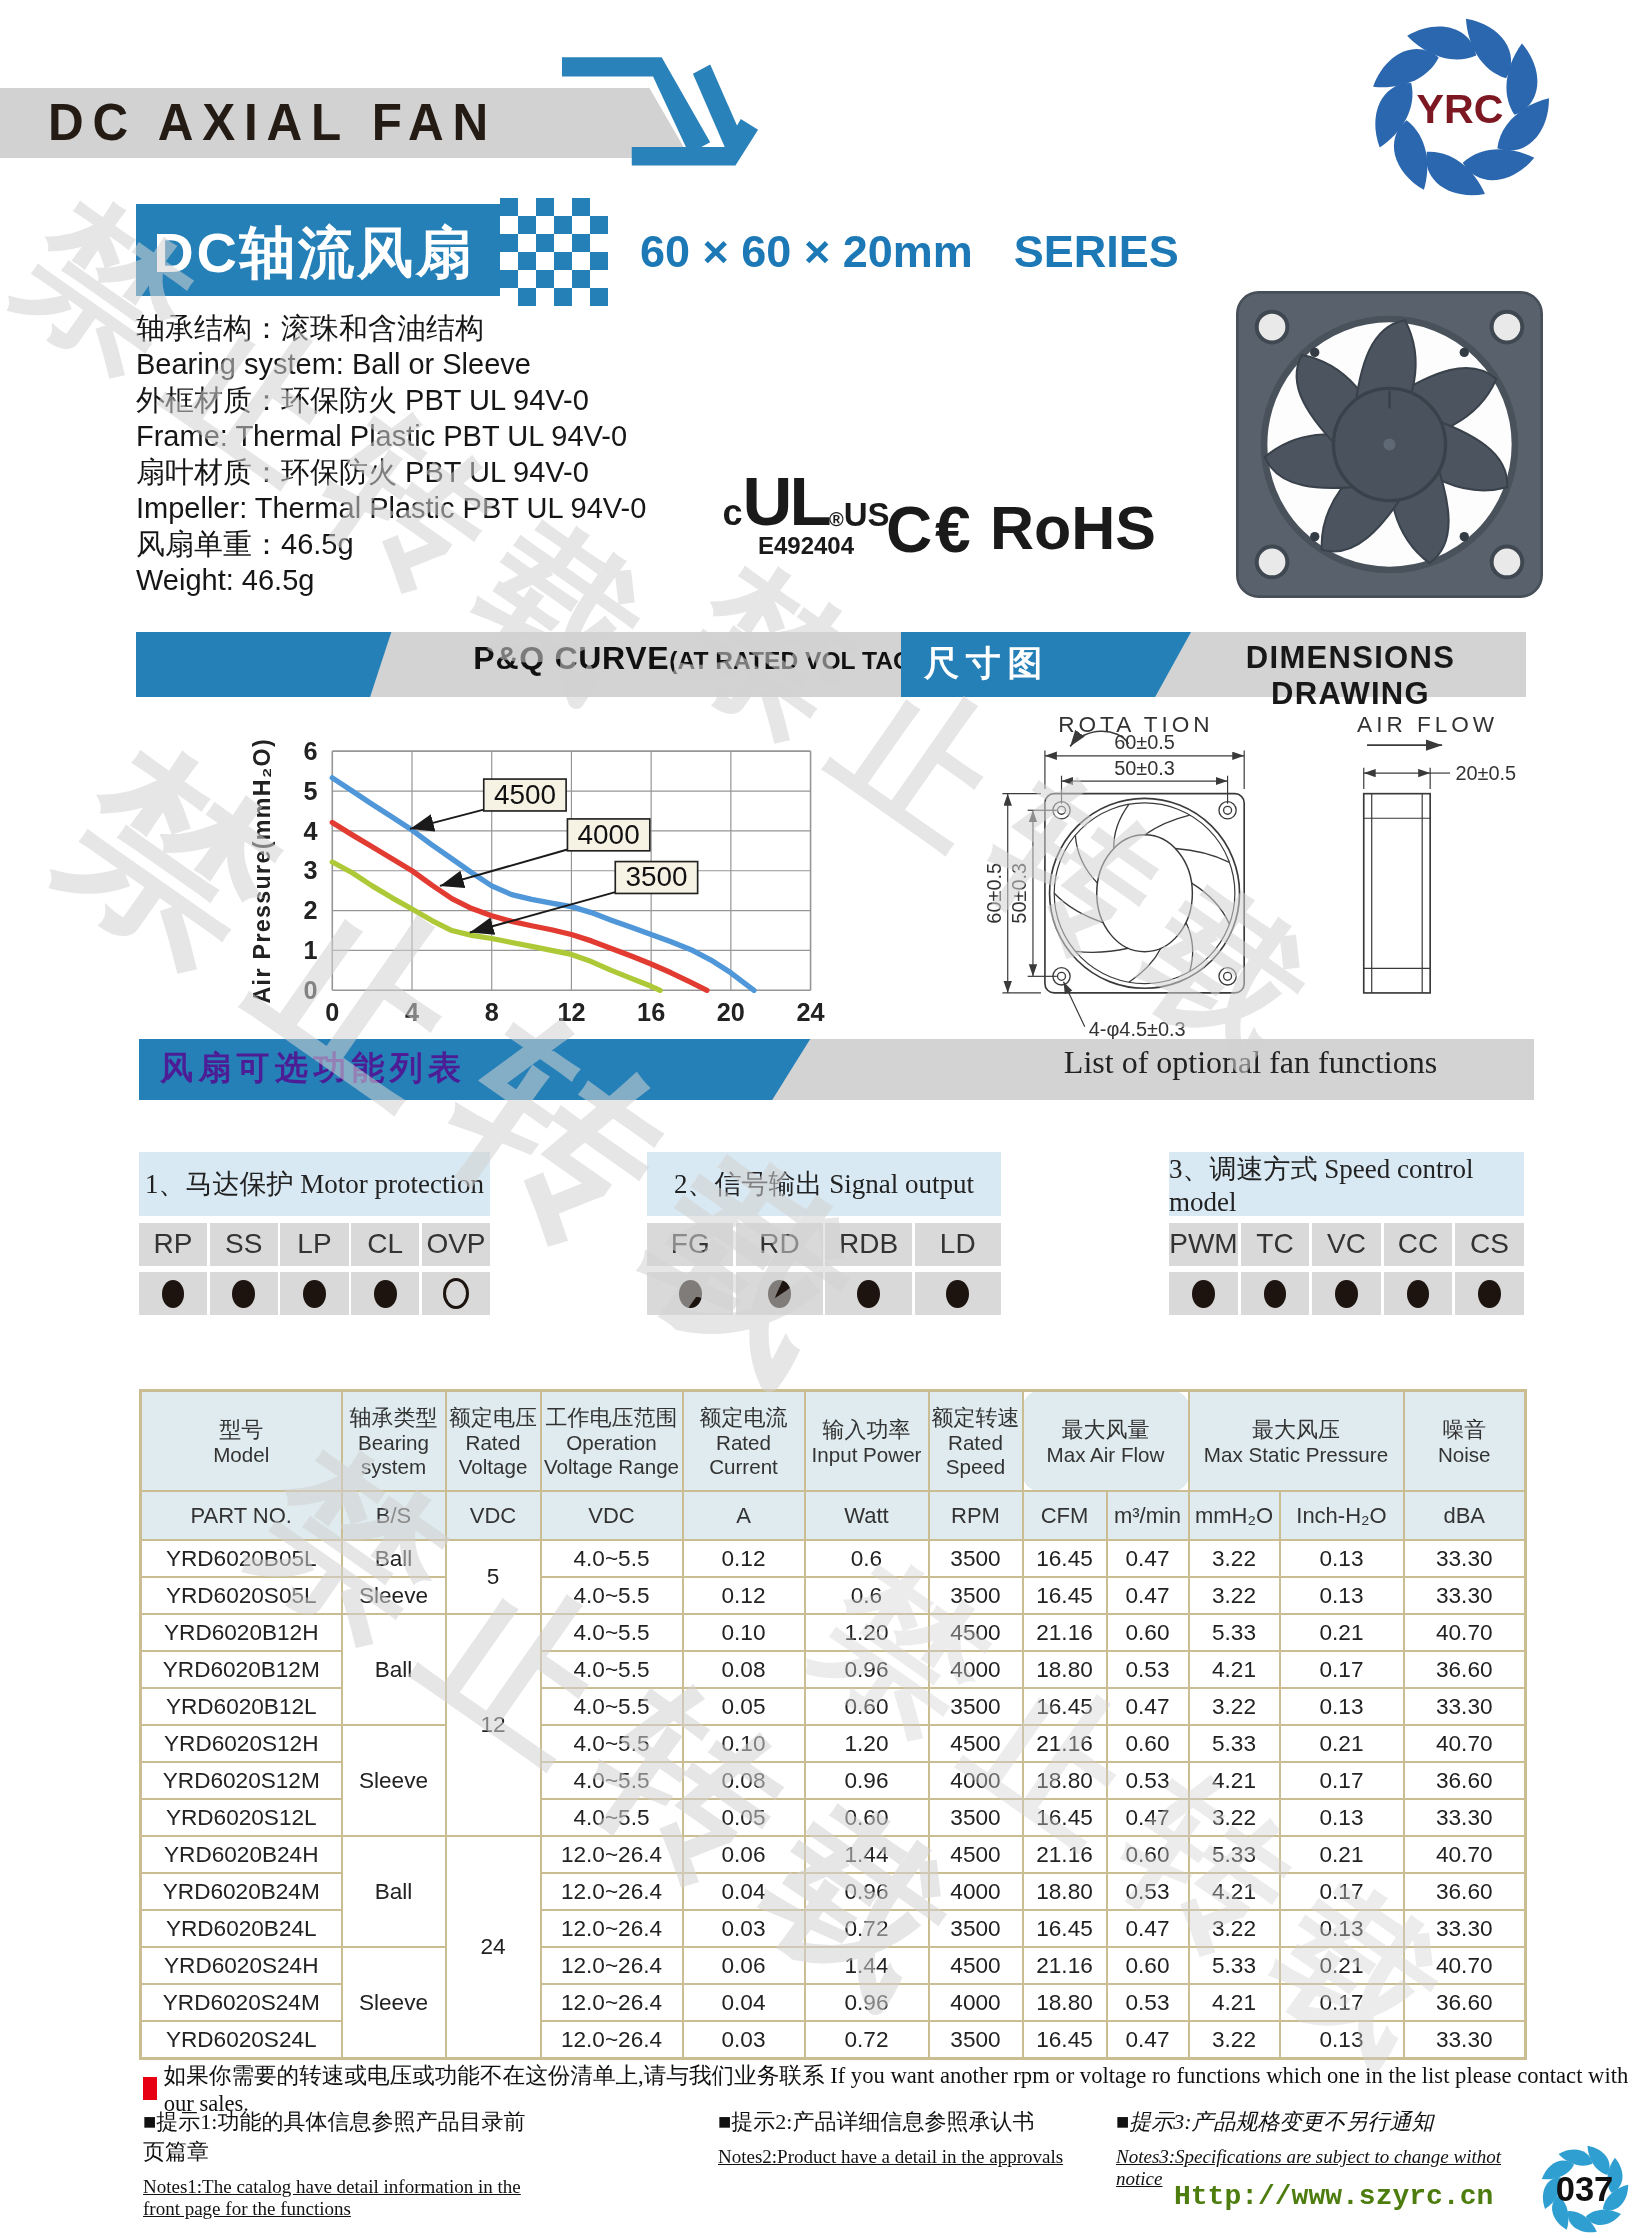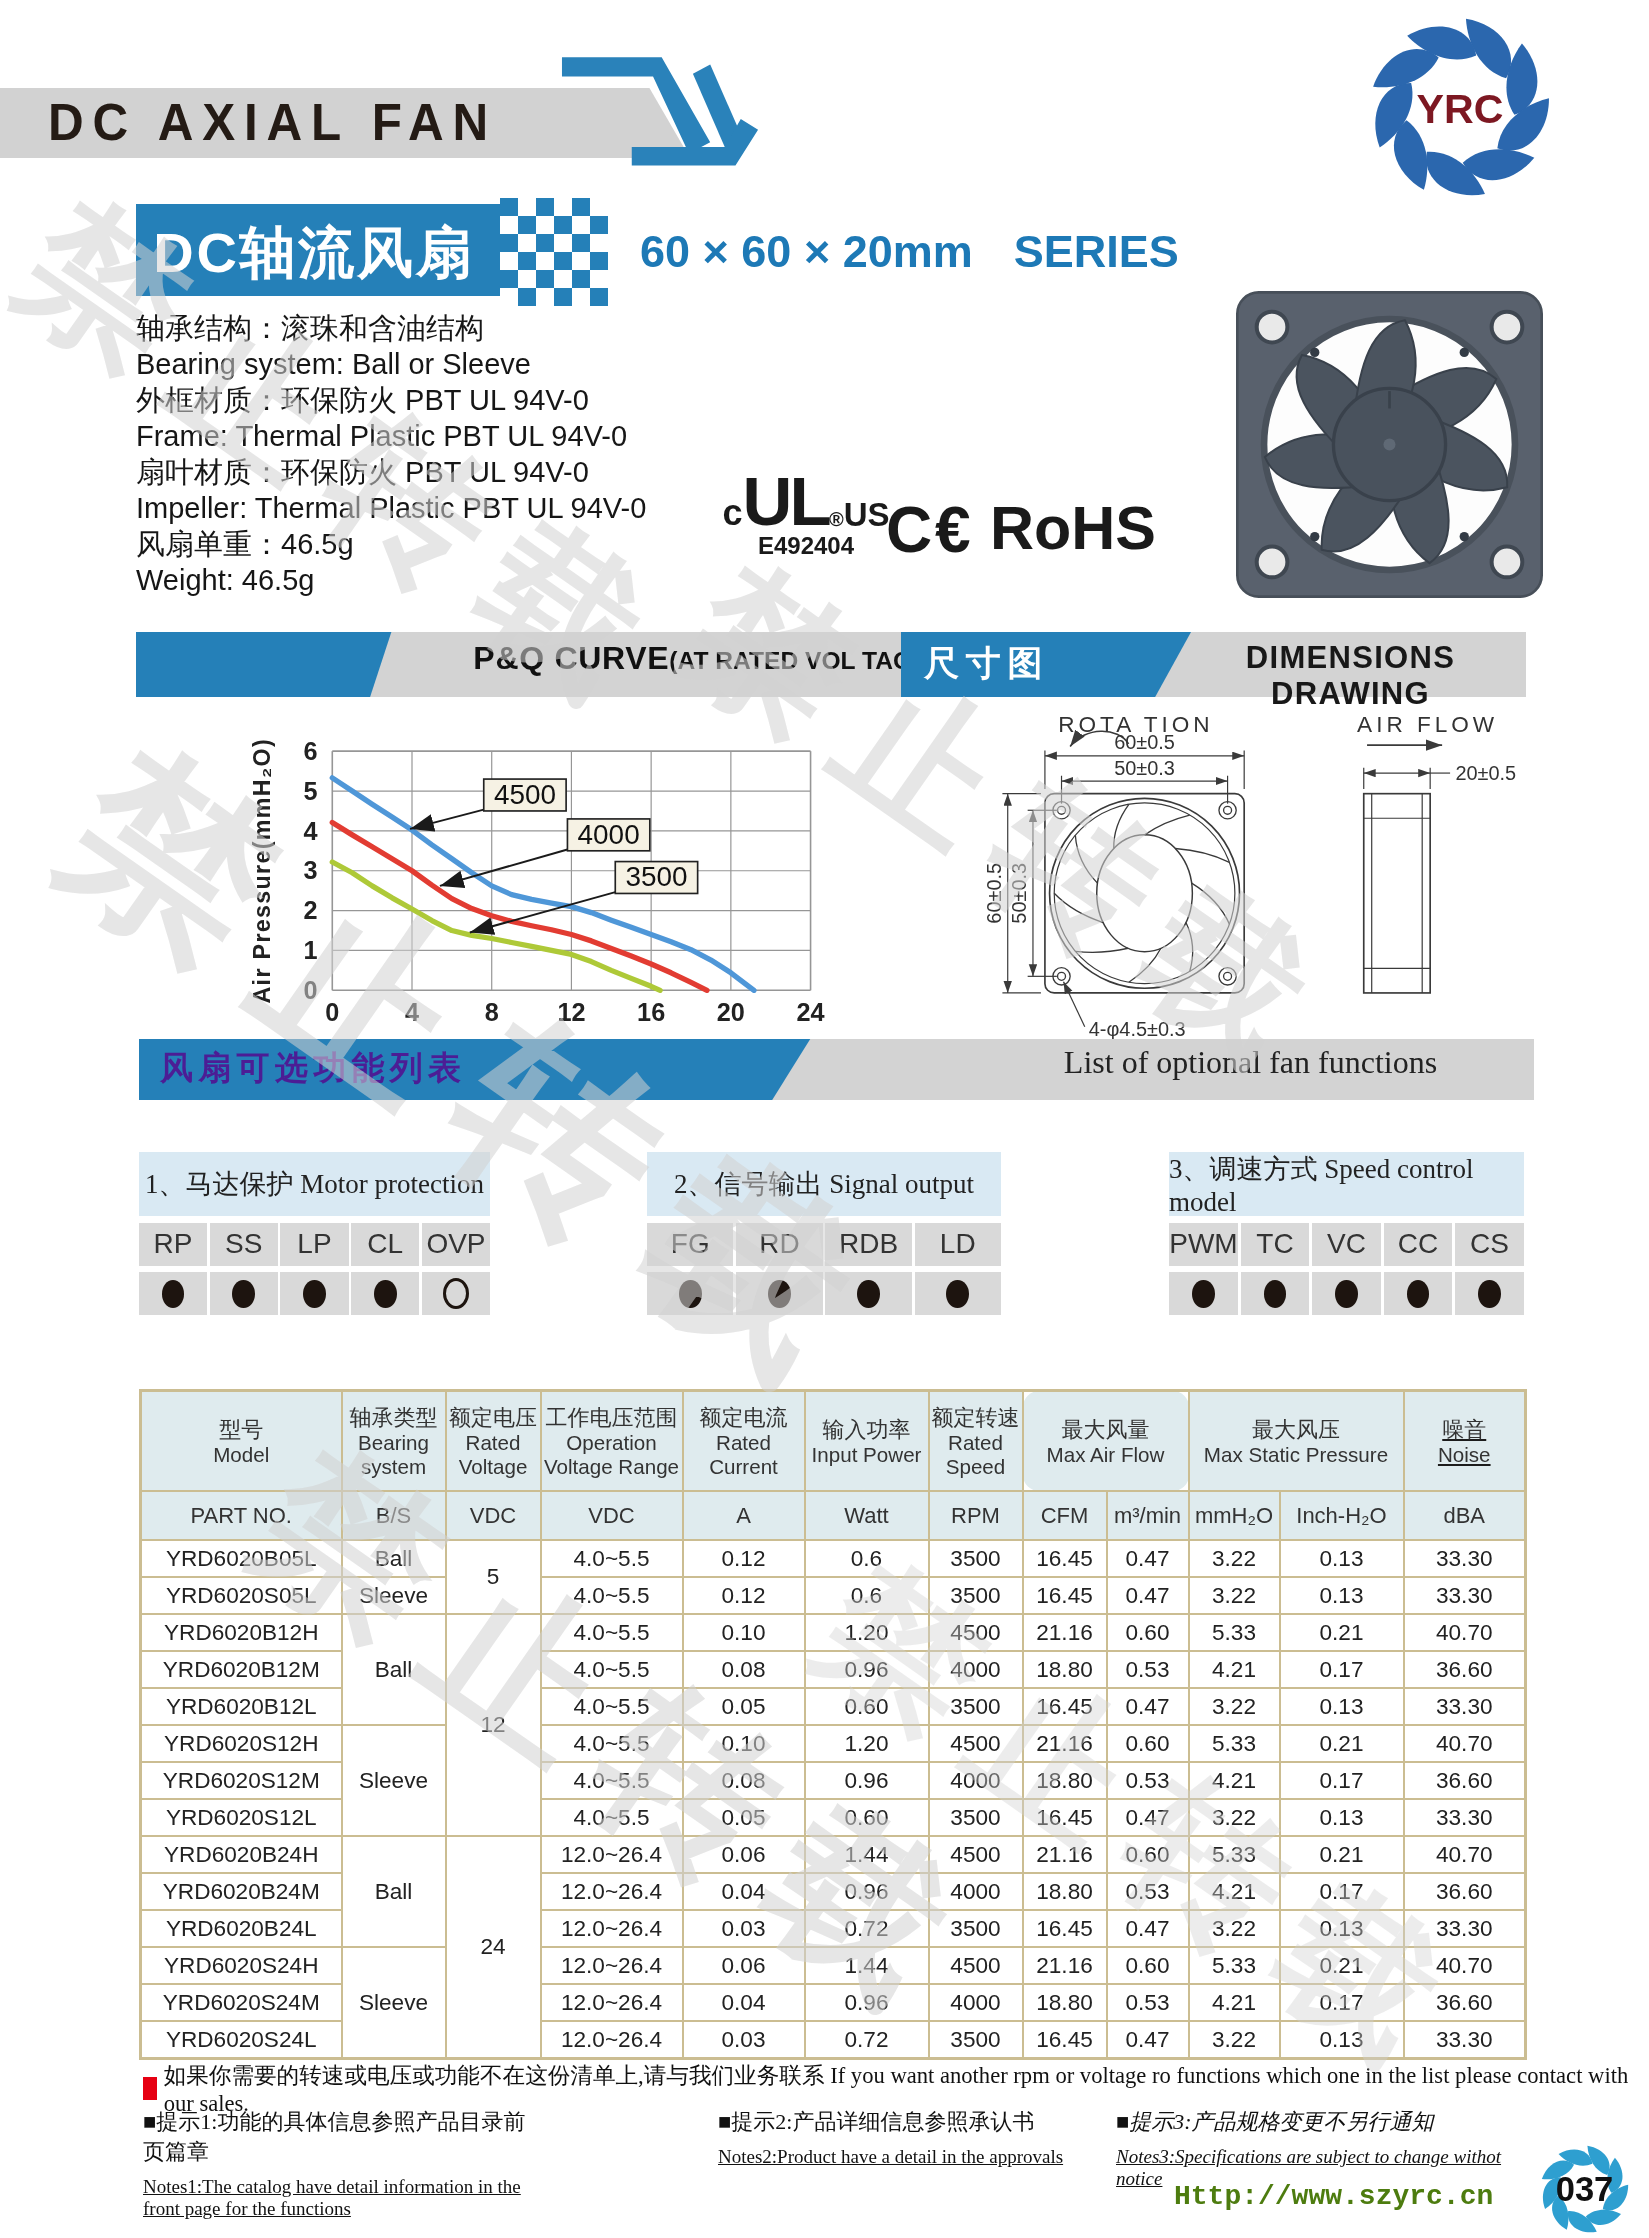--- a/index.html
+++ b/index.html
@@ -463,21 +463,21 @@
               <div class="hd-en">Rated Speed</div>
             </th>
             <th colspan="2" style="height: 98px; border-radius: 16px;">
               <div class="hd-cn">最大风量</div>
               <div class="hd-en">Max Air Flow</div>
             </th>
             <th colspan="2" style="height: 98px;">
               <div class="hd-cn">最大风压</div>
               <div class="hd-en">Max Static Pressure</div>
             </th>
-            <th style="height: 98px; text-decoration: underline;">
+            <th style="height: 98px;">
               <div class="hd-cn">噪音</div>
               <div class="hd-en">Noise</div>
             </th>
           </tr>
           <tr class="unit-row">
             <th>PART NO.</th>
             <th>B/S</th>
             <th>VDC</th>
             <th>VDC</th>
             <th>A</th>

